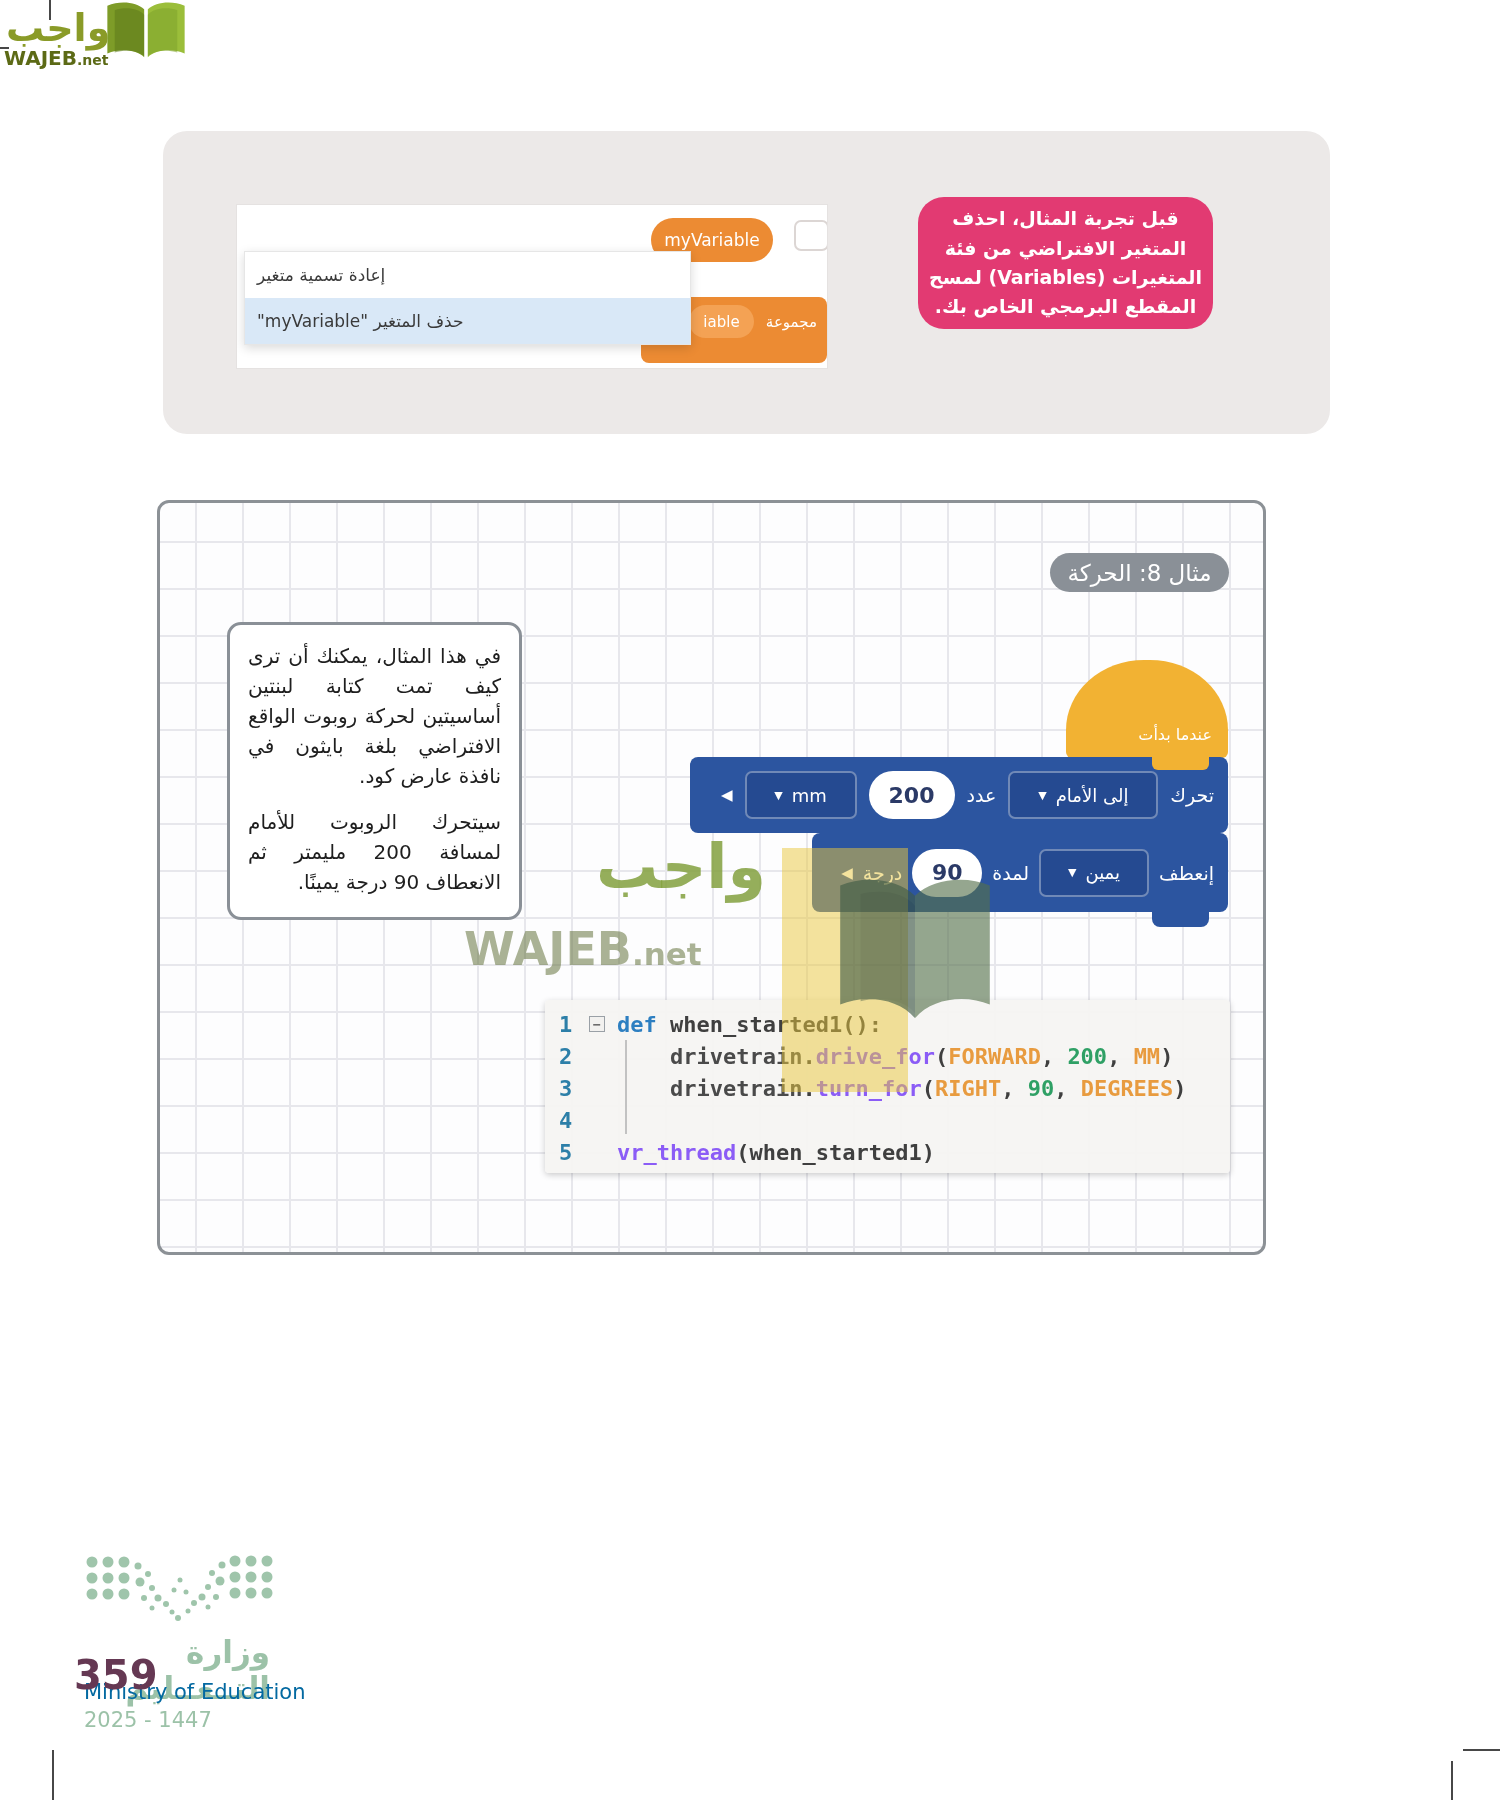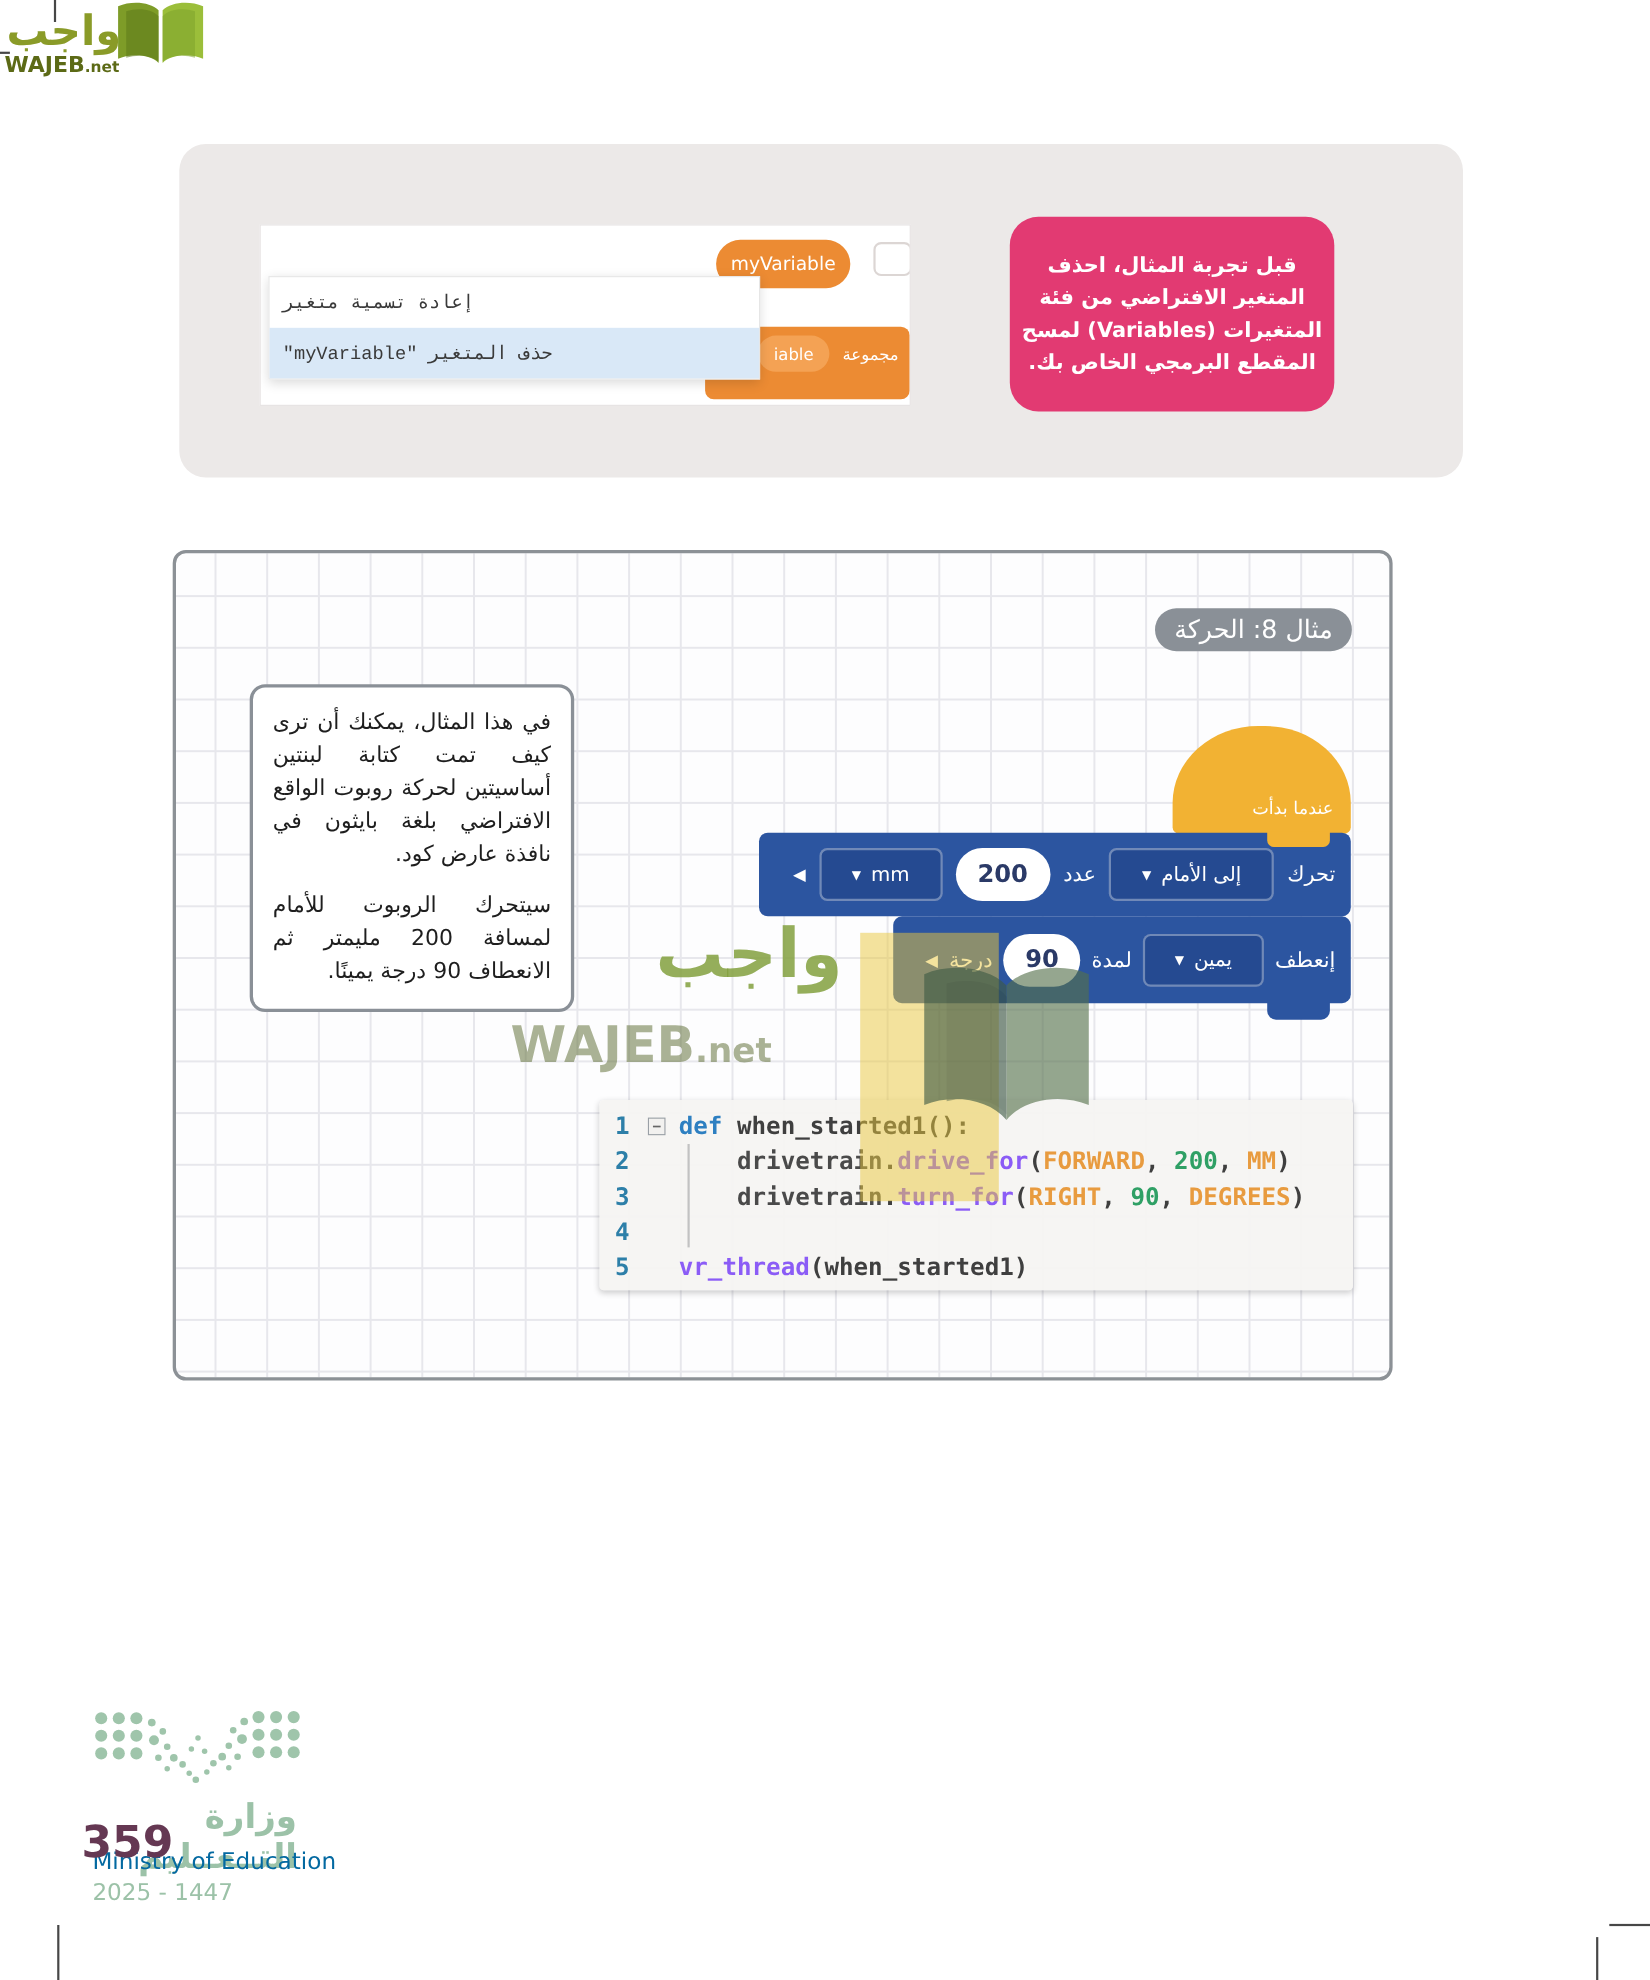--- a/index.html
+++ b/index.html
@@ -21,27 +21,27 @@
   .screenshot{left:236px;top:204px;width:590px;height:163px;background:#ffffff;border:1px solid #e5e2e1;overflow:hidden;}
   .var-pill{position:absolute;left:414px;top:13px;width:122px;height:44px;background:#ec8b33;border-radius:22px;
             color:#fff;font-size:17px;display:flex;align-items:center;justify-content:center;}
   .var-checkbox{position:absolute;left:557px;top:15px;width:31px;height:27px;background:#fff;
             border:2px solid #dcd6d4;border-radius:7px;}
   .orange-block{position:absolute;left:404px;top:92px;width:186px;height:66px;background:#ec8b33;border-radius:8px;}
   .orange-inner-pill{position:absolute;left:48px;top:8px;width:65px;height:33px;background:#f4a254;border-radius:17px;
             color:#fff;font-size:15px;display:flex;align-items:center;justify-content:center;}
   .group-label{position:absolute;right:10px;top:0;height:50px;display:flex;align-items:center;color:#fff;font-size:15px;}
   .ctx-menu{position:absolute;left:7px;top:46px;width:445px;height:92px;background:#fff;border:1px solid #e6e6e6;
-            box-shadow:0 3px 10px rgba(0,0,0,0.15);font-family:Liberation Mono, monospace;}
+            box-shadow:0 3px 10px rgba(0,0,0,0.15);}
   .menu-item{height:46px;display:flex;align-items:center;justify-content:flex-end;padding:0 36px 0 12px;
             font-size:17px;color:#3a3a3a;box-sizing:border-box;}
   .menu-item.highlighted{background:#d9e8f7;}
 
   
-  .note{left:918px;top:197px;width:295px;height:177px;background:#e23a72;border-radius:26px;
+  .note{left:918px;top:197px;width:295px;height:132px;background:#e23a72;border-radius:26px;
         color:#ffffff;font-weight:bold;font-size:19px;line-height:1.55;text-align:center;
         display:flex;align-items:center;justify-content:center;white-space:pre-line;}
 
   
   .grid-panel{left:157px;top:500px;width:1109px;height:755px;background:#fdfdfe;border:3px solid #8c9196;border-radius:12px;
         box-sizing:border-box;
         background-image:linear-gradient(#e7e7ec 1.5px,transparent 1.5px),
                          linear-gradient(90deg,#e7e7ec 1.5px,transparent 1.5px);
         background-size:47px 47px;background-position:-12px -9px;}
   .badge{left:1050px;top:553px;width:179px;height:39px;background:#8a9097;border-radius:22px;color:#fff;

